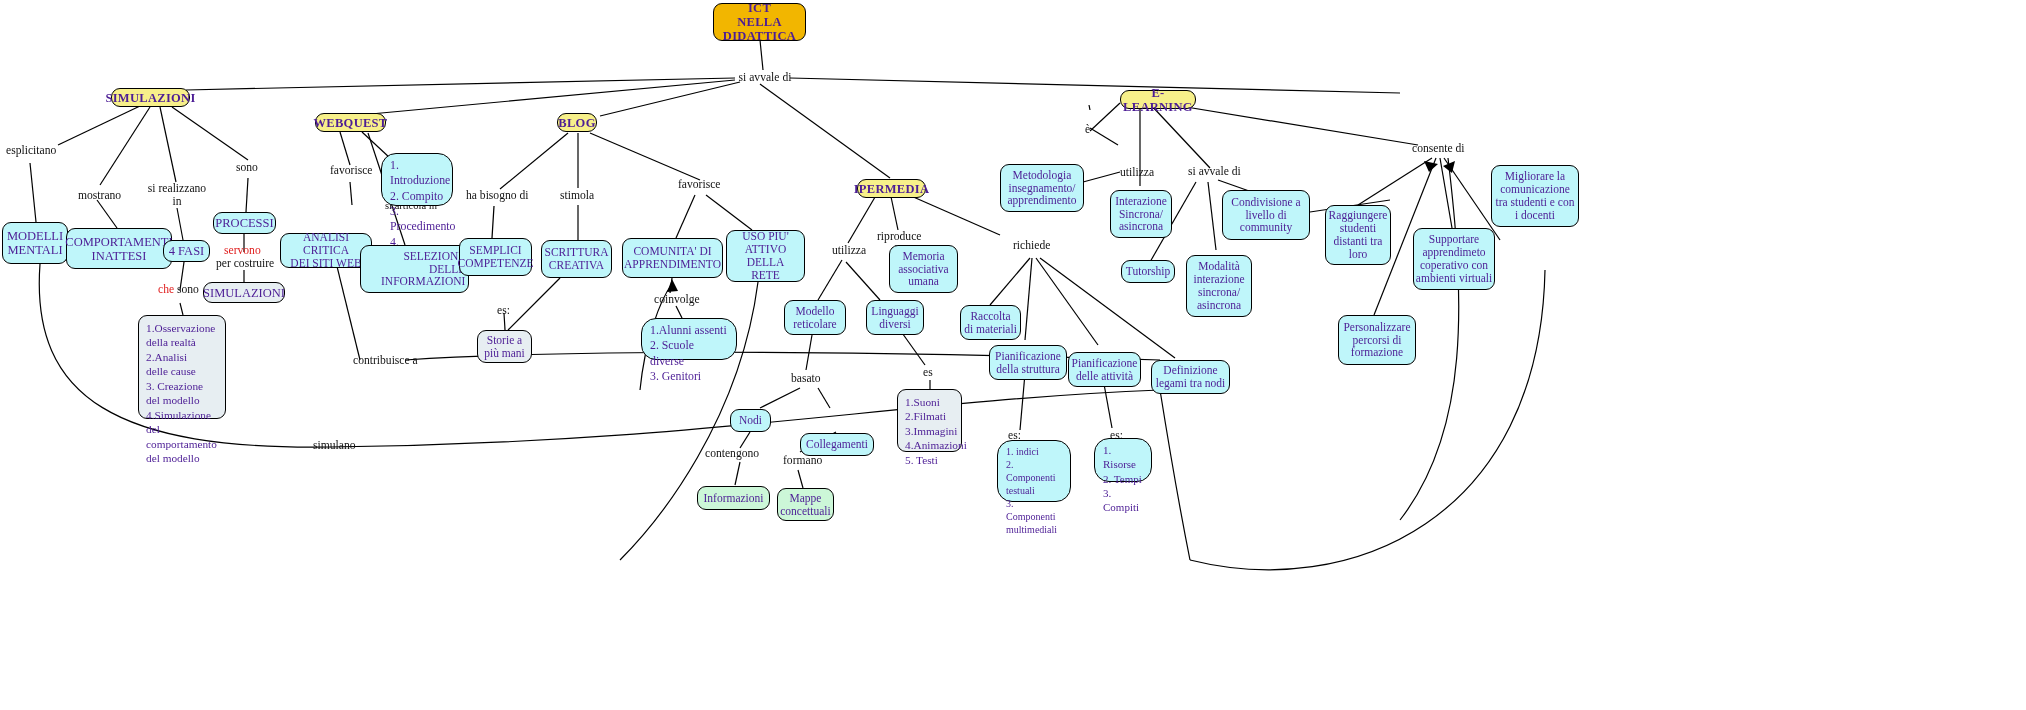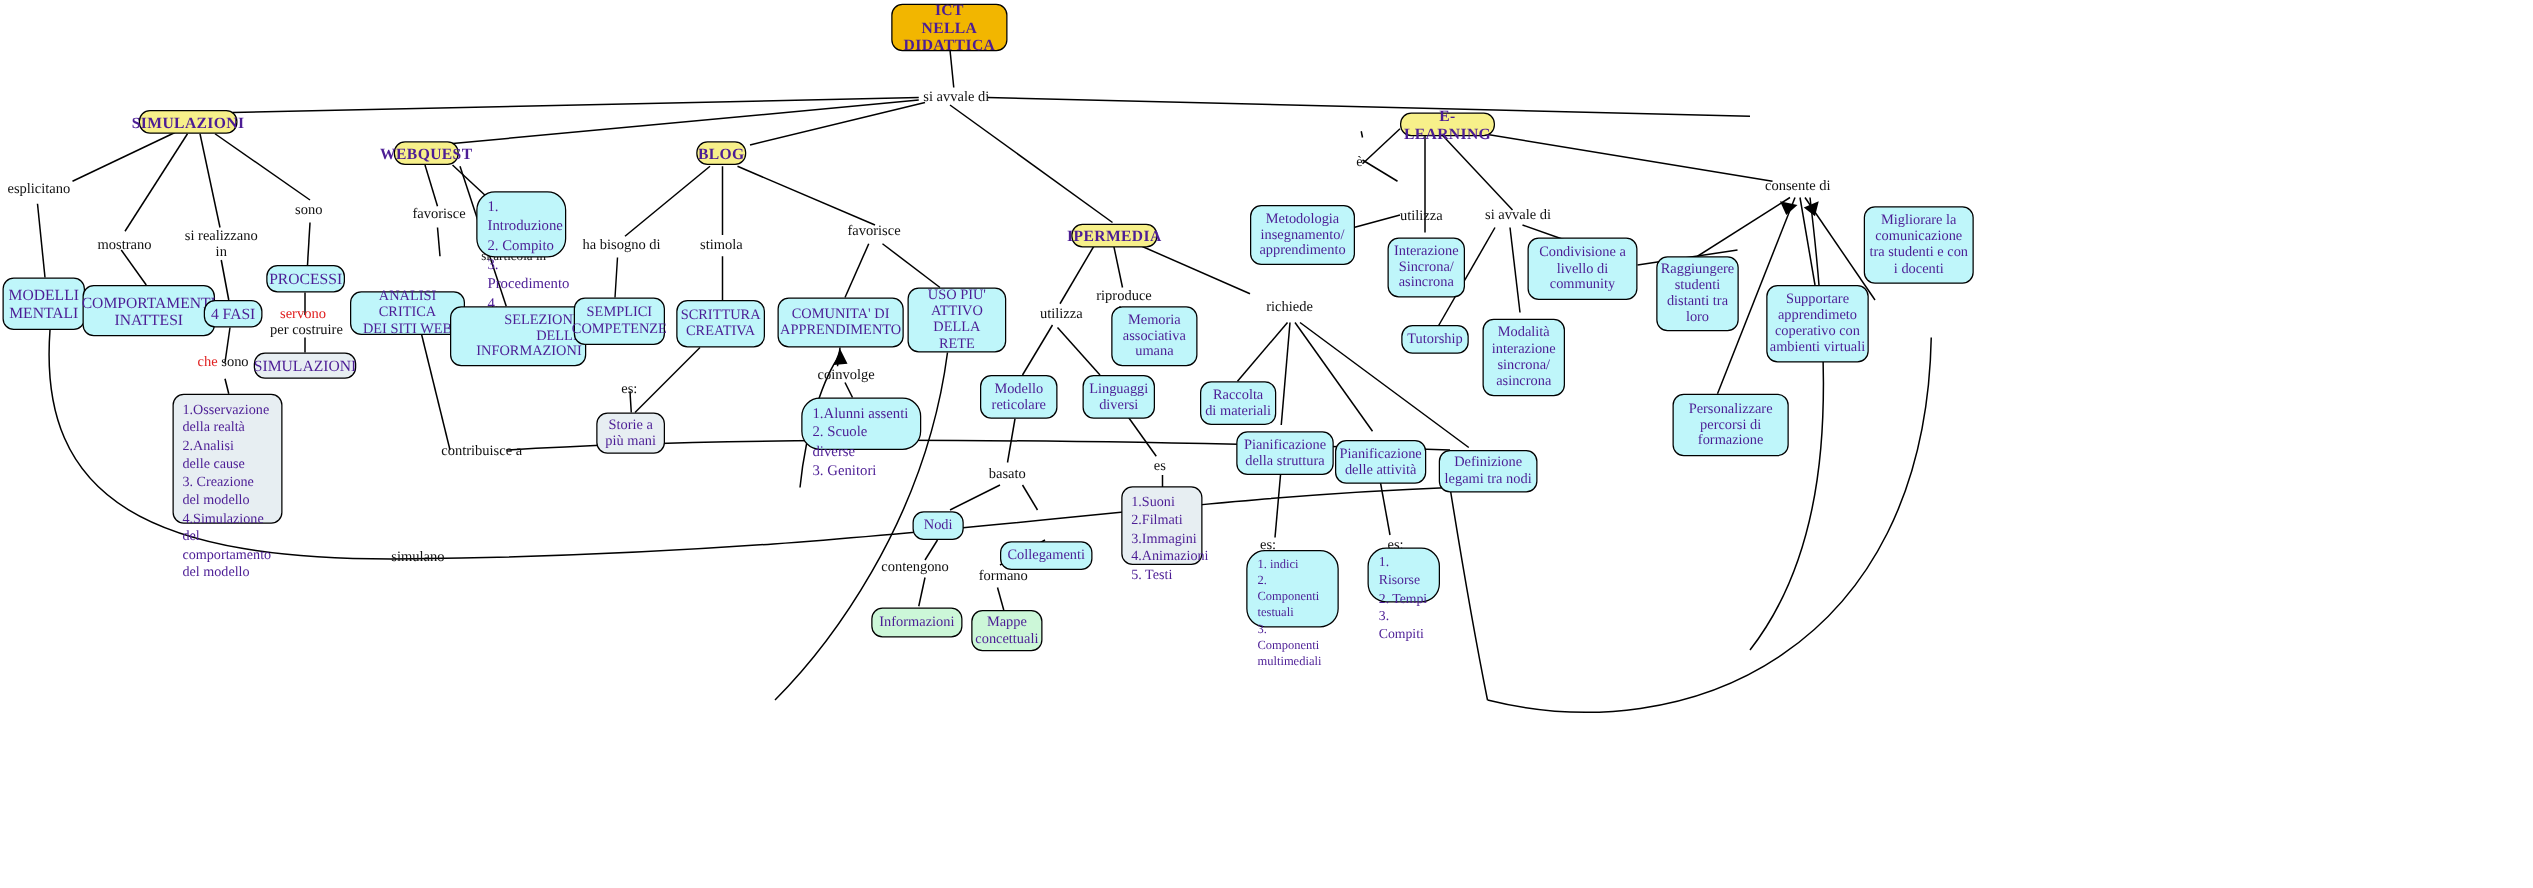--- a/index.html
+++ b/index.html
@@ -132,21 +132,21 @@
   </svg>
 
   <div class="node root" style="left:713px;top:3px;width:93px;height:38px;">
     <span>ICT<br>NELLA DIDATTICA</span>
   </div>
   <div class="lbl" style="left:735px;top:72px;width:60px;">si avvale di</div>
 
   <div class="node yellow" style="left:111px;top:88px;width:79px;height:19px;">
     <span>SIMULAZIONI</span>
   </div>
-  <div class="node yellow" style="left:315px;top:113px;width:52px;height:19px;">
+  <div class="node yellow" style="left:315px;top:113px;width:71px;height:19px;">
     <span>WEBQUEST</span>
   </div>
   <div class="node yellow" style="left:557px;top:113px;width:40px;height:19px;">
     <span>BLOG</span>
   </div>
   <div class="node yellow" style="left:857px;top:179px;width:69px;height:19px;">
     <span>IPERMEDIA</span>
   </div>
   <div class="node yellow" style="left:1104px;top:90px;width:76px;height:19px;margin-left:16px;">
     <span>E-LEARNING</span>
@@ -288,21 +288,21 @@
   </div>
   <div class="node cyan-sm" style="left:1186px;top:255px;width:66px;height:62px;">
     <span>Modalità<br>interazione<br>sincrona/<br>asincrona</span>
   </div>
   <div class="node cyan-sm" style="left:1222px;top:190px;width:88px;height:50px;">
     <span>Condivisione a<br>livello di<br>community</span>
   </div>
   <div class="node cyan-sm" style="left:1325px;top:205px;width:66px;height:60px;">
     <span>Raggiungere<br>studenti<br>distanti tra<br>loro</span>
   </div>
-  <div class="node cyan-sm" style="left:1338px;top:315px;width:93px;height:50px;">
+  <div class="node cyan-sm" style="left:1338px;top:315px;width:78px;height:50px;">
     <span>Personalizzare<br>percorsi di<br>formazione</span>
   </div>
   <div class="node cyan-sm" style="left:1413px;top:228px;width:82px;height:62px;">
     <span>Supportare<br>apprendimeto<br>coperativo con<br>ambienti virtuali</span>
   </div>
   <div class="node cyan-sm" style="left:1491px;top:165px;width:88px;height:62px;">
     <span>Migliorare la<br>comunicazione<br>tra studenti e con<br>i docenti</span>
   </div>
 
 </div>

